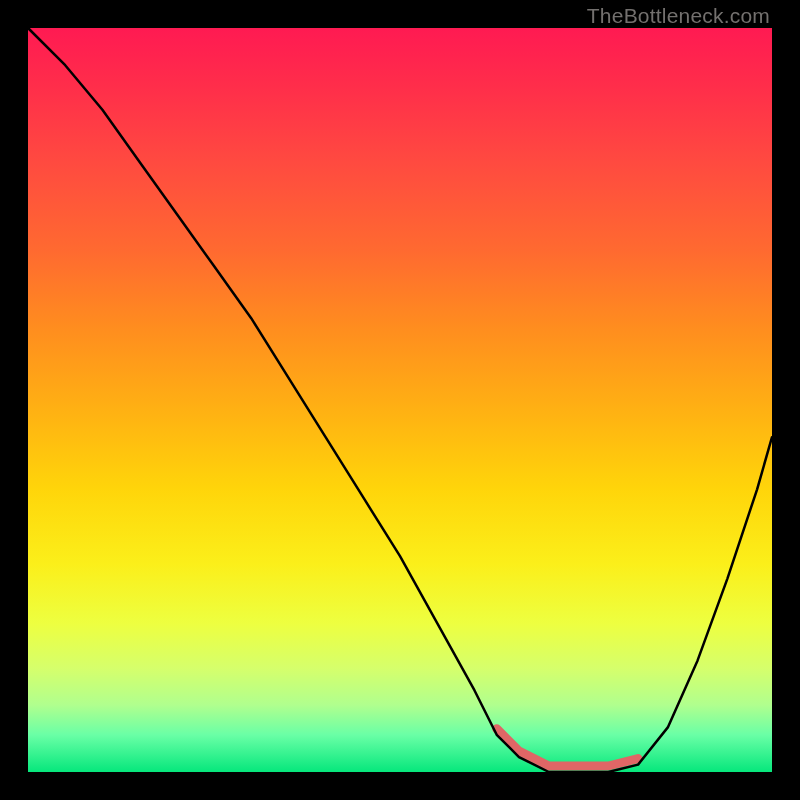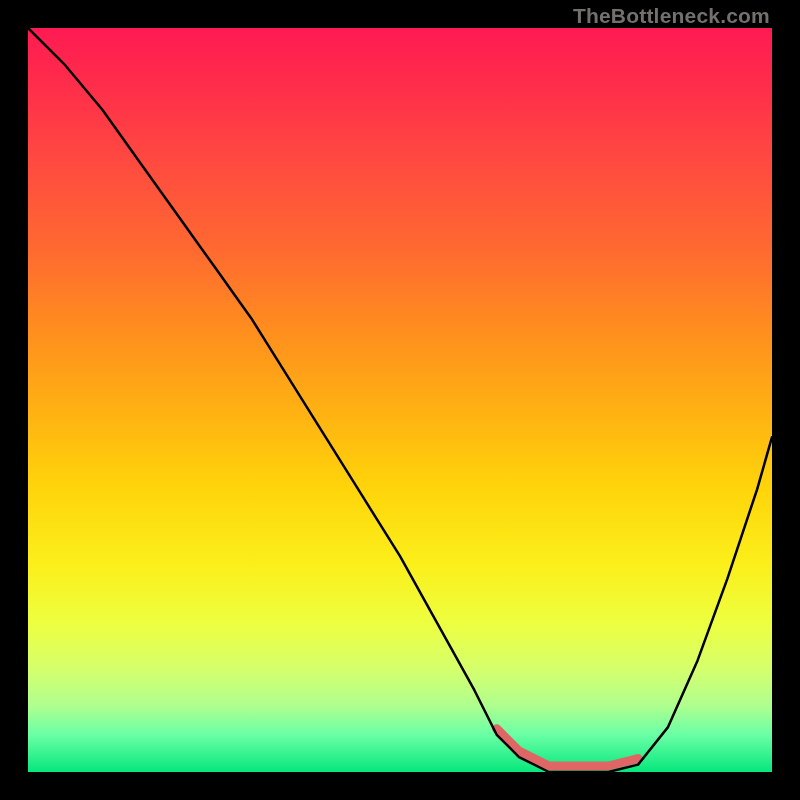--- a/index.html
+++ b/index.html
@@ -32,21 +32,21 @@
       #6affa6 95%,
       #06e77c 100%
     );
   }
   .watermark {
     position: absolute;
     top: 4px;
     right: 30px;
     font-family: Arial, Helvetica, sans-serif;
     font-size: 21px;
-    font-weight: bold;
+    font-weight: normal;
     color: #73706e;
     letter-spacing: 0.2px;
   }
   svg.curve {
     position: absolute;
     left: 28px;
     top: 28px;
     width: 744px;
     height: 744px;
     overflow: visible;

